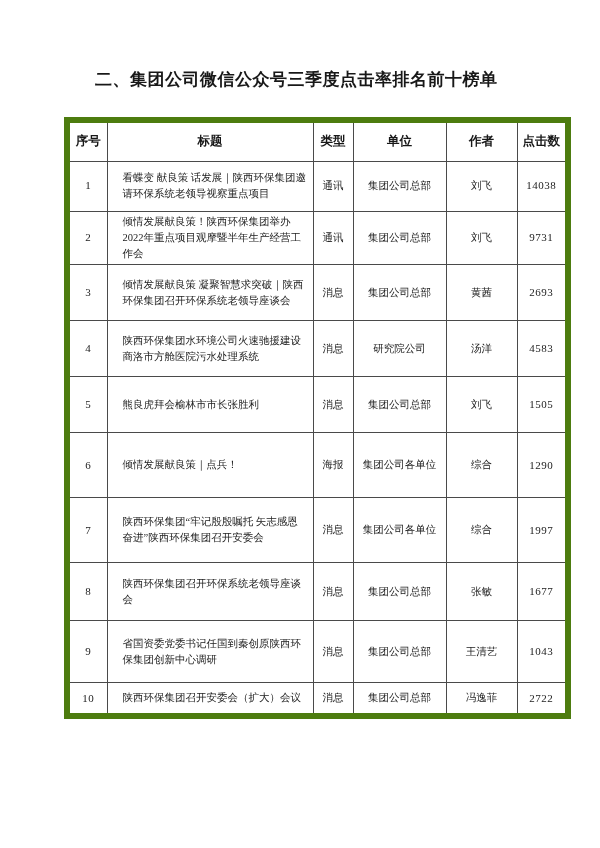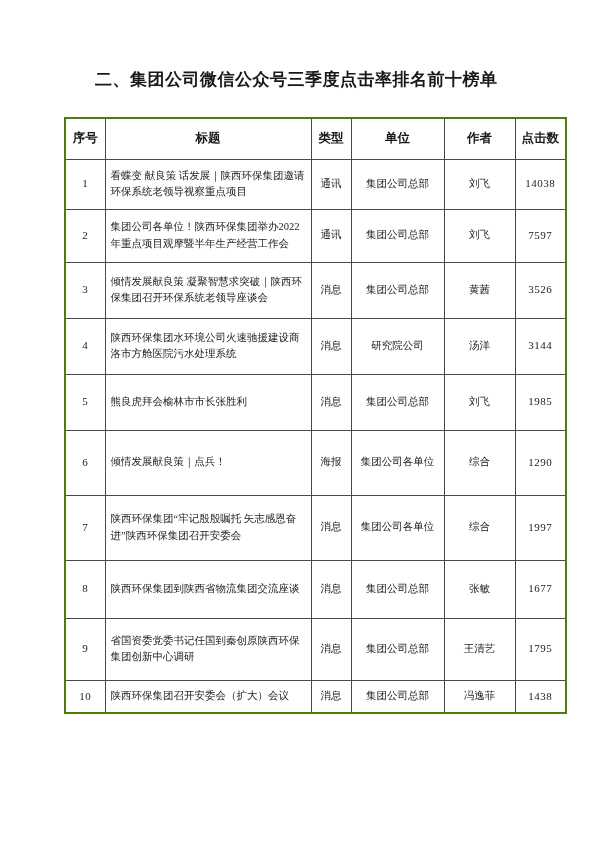--- a/index.html
+++ b/index.html
@@ -29,21 +29,21 @@
     white-space: nowrap;
     text-align: center;
   }
   .rank-table {
     position: absolute;
     top: 117px;
     left: 64px;
     width: 501px;
     border-collapse: collapse;
     table-layout: fixed;
-    border: 2px solid #4d7c0f;
+    border: 6px solid #4d7c0f;
   }
   .rank-table th, .rank-table td {
     border: 1px solid #4a4a4a;
     padding: 2px 4px;
     vertical-align: middle;
     overflow: hidden;
   }
   .rank-table th {
     font-family: "DejaVu Sans", "Liberation Sans", sans-serif;
     font-size: 12.5px;
@@ -52,21 +52,21 @@
     color: #181818;
   }
   .rank-table td {
     font-size: 10.5px;
     line-height: 1.55;
     text-align: center;
     color: #222222;
   }
   .rank-table td.col-title {
     text-align: left;
-    padding-left: 5px;
+    padding-left: 15px;
     padding-right: 5px;
   }
   .rank-table td.col-no,
   .rank-table td.col-clicks {
     font-family: "Liberation Serif", "DejaVu Serif", serif;
     font-size: 11px;
     letter-spacing: 0.5px;
   }
   
   col.c-no     { width: 40px; }
@@ -117,85 +117,85 @@
         <tr>
           <td class="col-no">1</td>
           <td class="col-title">看蝶变 献良策 话发展｜陕西环保集团邀请环保系统老领导视察重点项目</td>
           <td class="col-type">通讯</td>
           <td class="col-unit">集团公司总部</td>
           <td class="col-author">刘飞</td>
           <td class="col-clicks">14038</td>
         </tr>
         <tr>
           <td class="col-no">2</td>
-          <td class="col-title">集团公司各单位！陕西环保集团举办2022年重点项目观摩暨半年生产经营工作会</td>
+          <td class="col-title">倾情发展献良策！陕西环保集团举办2022年重点项目观摩暨半年生产经营工作会</td>
           <td class="col-type">通讯</td>
           <td class="col-unit">集团公司总部</td>
           <td class="col-author">刘飞</td>
-          <td class="col-clicks">7597</td>
+          <td class="col-clicks">9731</td>
         </tr>
         <tr>
           <td class="col-no">3</td>
           <td class="col-title">倾情发展献良策 凝聚智慧求突破｜陕西环保集团召开环保系统老领导座谈会</td>
           <td class="col-type">消息</td>
           <td class="col-unit">集团公司总部</td>
           <td class="col-author">黄茜</td>
-          <td class="col-clicks">3526</td>
+          <td class="col-clicks">2693</td>
         </tr>
         <tr>
           <td class="col-no">4</td>
           <td class="col-title">陕西环保集团水环境公司火速驰援建设商洛市方舱医院污水处理系统</td>
           <td class="col-type">消息</td>
           <td class="col-unit">研究院公司</td>
           <td class="col-author">汤洋</td>
-          <td class="col-clicks">3144</td>
+          <td class="col-clicks">4583</td>
         </tr>
         <tr>
           <td class="col-no">5</td>
           <td class="col-title">熊良虎拜会榆林市市长张胜利</td>
           <td class="col-type">消息</td>
           <td class="col-unit">集团公司总部</td>
           <td class="col-author">刘飞</td>
-          <td class="col-clicks">1985</td>
+          <td class="col-clicks">1505</td>
         </tr>
         <tr>
           <td class="col-no">6</td>
           <td class="col-title">倾情发展献良策｜点兵！</td>
           <td class="col-type">海报</td>
           <td class="col-unit">集团公司各单位</td>
           <td class="col-author">综合</td>
           <td class="col-clicks">1290</td>
         </tr>
         <tr>
           <td class="col-no">7</td>
           <td class="col-title">陕西环保集团“牢记殷殷嘱托 矢志感恩奋进”陕西环保集团召开安委会</td>
           <td class="col-type">消息</td>
           <td class="col-unit">集团公司各单位</td>
           <td class="col-author">综合</td>
           <td class="col-clicks">1997</td>
         </tr>
         <tr>
           <td class="col-no">8</td>
-          <td class="col-title">陕西环保集团到陕西省物流集团交流座谈</td>
+          <td class="col-title">陕西环保集团召开环保系统老领导座谈会</td>
           <td class="col-type">消息</td>
           <td class="col-unit">集团公司总部</td>
           <td class="col-author">张敏</td>
           <td class="col-clicks">1677</td>
         </tr>
         <tr>
           <td class="col-no">9</td>
           <td class="col-title">省国资委党委书记任国到秦创原陕西环保集团创新中心调研</td>
           <td class="col-type">消息</td>
           <td class="col-unit">集团公司总部</td>
           <td class="col-author">王清艺</td>
-          <td class="col-clicks">1795</td>
+          <td class="col-clicks">1043</td>
         </tr>
         <tr>
           <td class="col-no">10</td>
           <td class="col-title">陕西环保集团召开安委会（扩大）会议</td>
           <td class="col-type">消息</td>
           <td class="col-unit">集团公司总部</td>
           <td class="col-author">冯逸菲</td>
-          <td class="col-clicks">1438</td>
+          <td class="col-clicks">2722</td>
         </tr>
       </tbody>
   </table>
 </div>
 
 </body></html>

